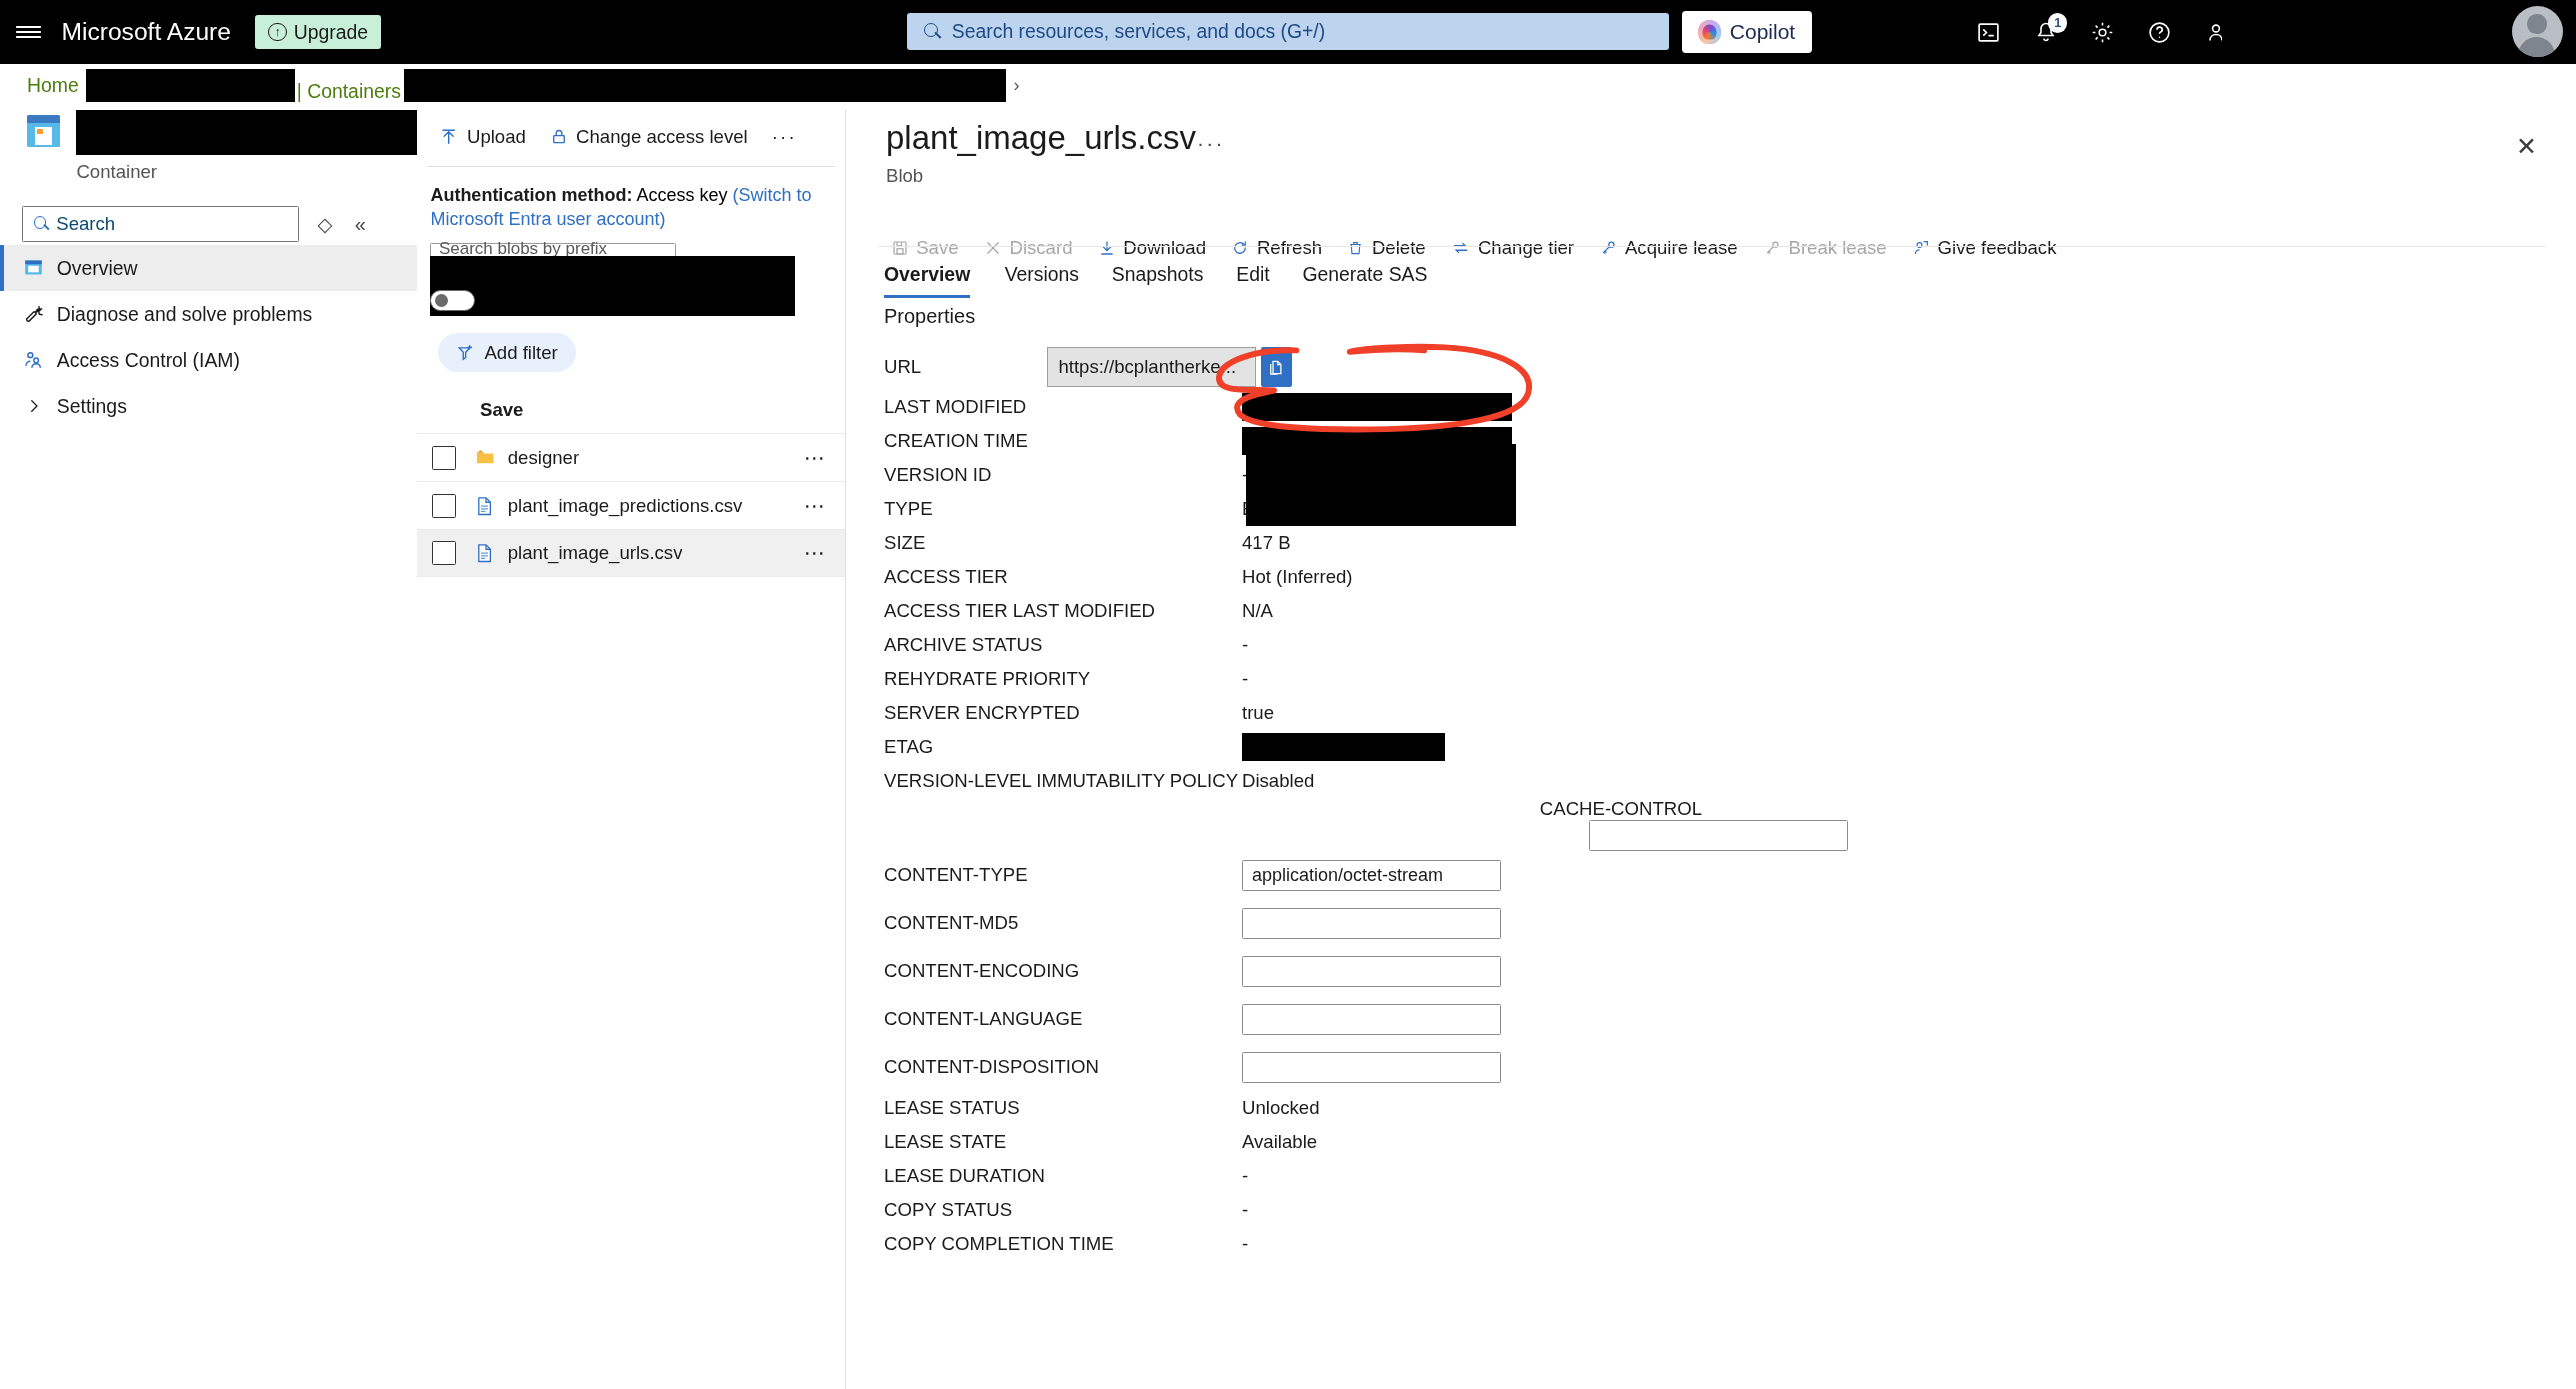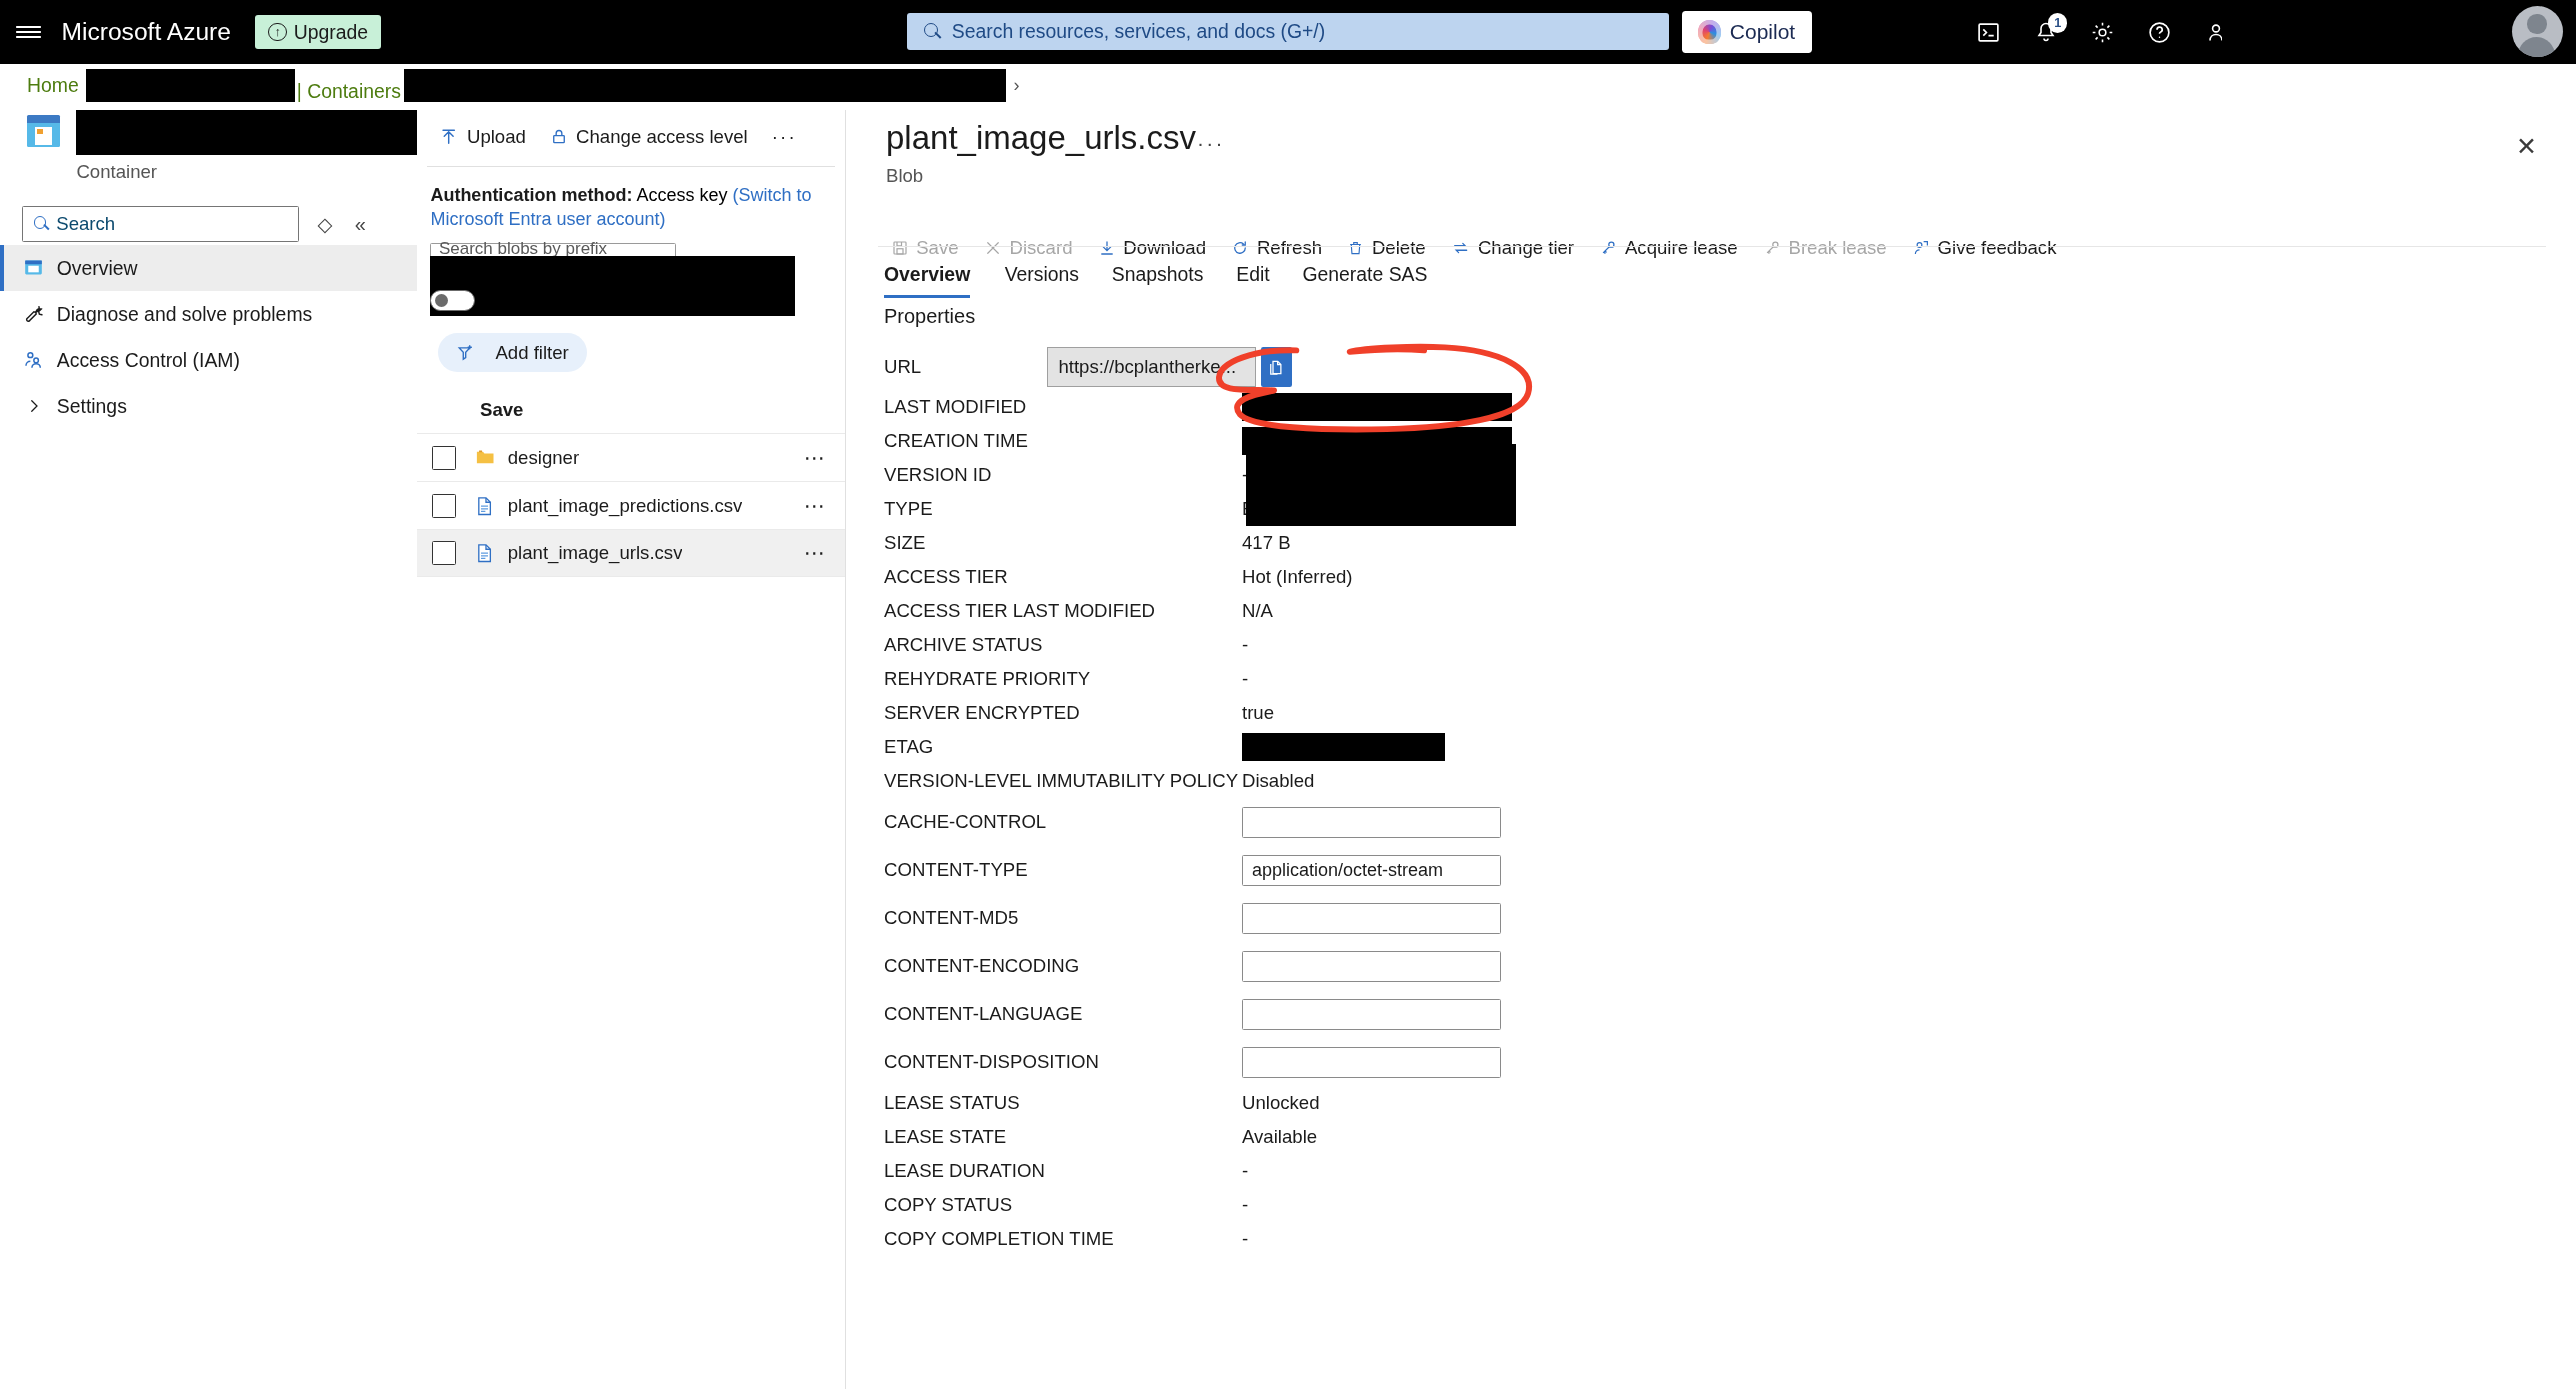--- a/index.html
+++ b/index.html
@@ -107,21 +107,21 @@
   .auth-link { color:#2f6fc4; cursor:pointer; }
   .prefix-search {
     margin: 10.4px 0 0 13.4px; width:246px; height:33px; border:0.7px solid #9a9a9a; border-radius:1.5px;
     display:flex; align-items:center; padding:0 7.5px; color:#595959; font-size:17px; cursor:text; background:#fff;
   }
   .toggle-row { display:flex; align-items:center; gap:13.4px; margin:13.4px 0 0 13.4px; }
   .toggle { width:45px; height:21px; border-radius:10.4px; border:1.2px solid #6b6b6b; position:relative; cursor:pointer; background:#fff; }
   .toggle .knob { position:absolute; left:3.7px; top:3px; width:13.4px; height:13.4px; border-radius:50%; background:#6b6b6b; }
   .toggle-lbl { font-size:18.6px; color:#1b1b1b; }
   .addfilter {
-    margin:22.4px 0 0 21px; display:inline-flex; align-items:center; gap:20px; height:39px;
+    margin:22.4px 0 0 21px; display:inline-flex; align-items:center; gap:9px; height:39px;
     background:#e7f0fb; border-radius:19.4px; padding:0 18px; cursor:pointer; font-size:18.6px; color:#1b1b1b;
   }
   .list-head { margin-top:27px; padding-left:63px; font-size:18.6px; font-weight:700; color:#1b1b1b; }
   .blob-row { display:flex; align-items:center; height:48px; border-top:0.7px solid #eaeaea; padding-left:15px; cursor:pointer; }
   .blob-row:last-child { border-bottom:0.7px solid #eaeaea; }
   .blob-row.sel { background:#f0f0f0; }
   .cbx { width:24px; height:24px; border:1.2px solid #333; border-radius:1.5px; flex:0 0 auto; background:#fff; cursor:pointer; }
   .blob-ico { width:25px; height:25px; margin-left:16.4px; flex:0 0 auto; display:flex; align-items:center; justify-content:center; }
   .blob-name { margin-left:10.4px; font-size:18.6px; color:#1b1b1b; white-space:nowrap; overflow:hidden; }
   .ellip { margin-left:auto; margin-right:18px; color:#1b1b1b; font-size:21px; letter-spacing:2.2px; cursor:pointer; }
@@ -540,21 +540,21 @@
           <div class="pval">true</div>
         </div>
         <div class="prow" style="min-height: 34px;">
           <div class="plabel">ETAG</div>
           <div class="redact" style="width: 203px; height: 28px;"></div>
         </div>
         <div class="prow" style="min-height: 34px;">
           <div class="plabel">VERSION-LEVEL IMMUTABILITY POLICY</div>
           <div class="pval">Disabled</div>
         </div>
-        <div class="prow" style="min-height: 48px;">
+        <div class="prow" style="min-height: 48px; flex-direction: column;">
           <div class="plabel">CACHE-CONTROL</div>
           <div class="pinput"></div>
         </div>
         <div class="prow" style="min-height: 48px;">
           <div class="plabel">CONTENT-TYPE</div>
           <div class="pinput">application/octet-stream</div>
         </div>
         <div class="prow" style="min-height: 48px;">
           <div class="plabel">CONTENT-MD5</div>
           <div class="pinput"></div>

